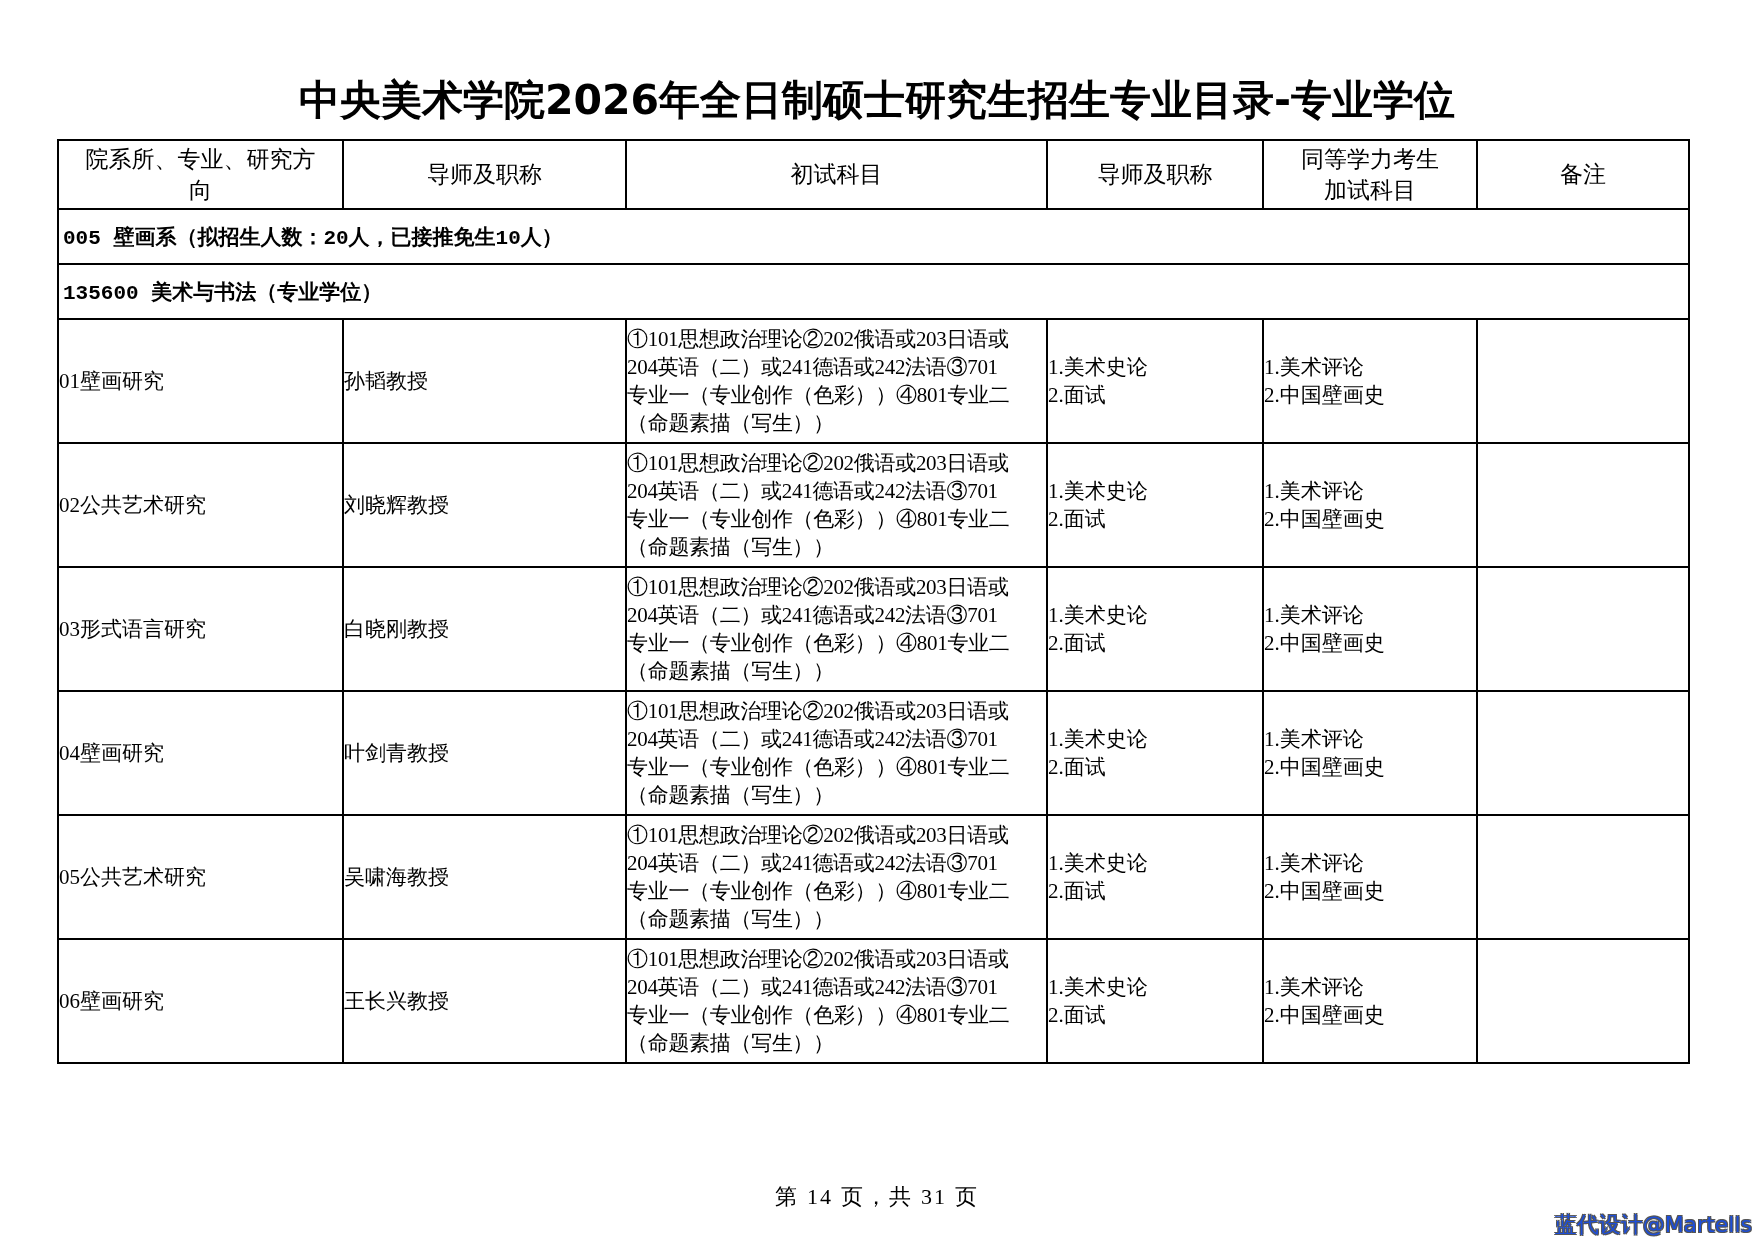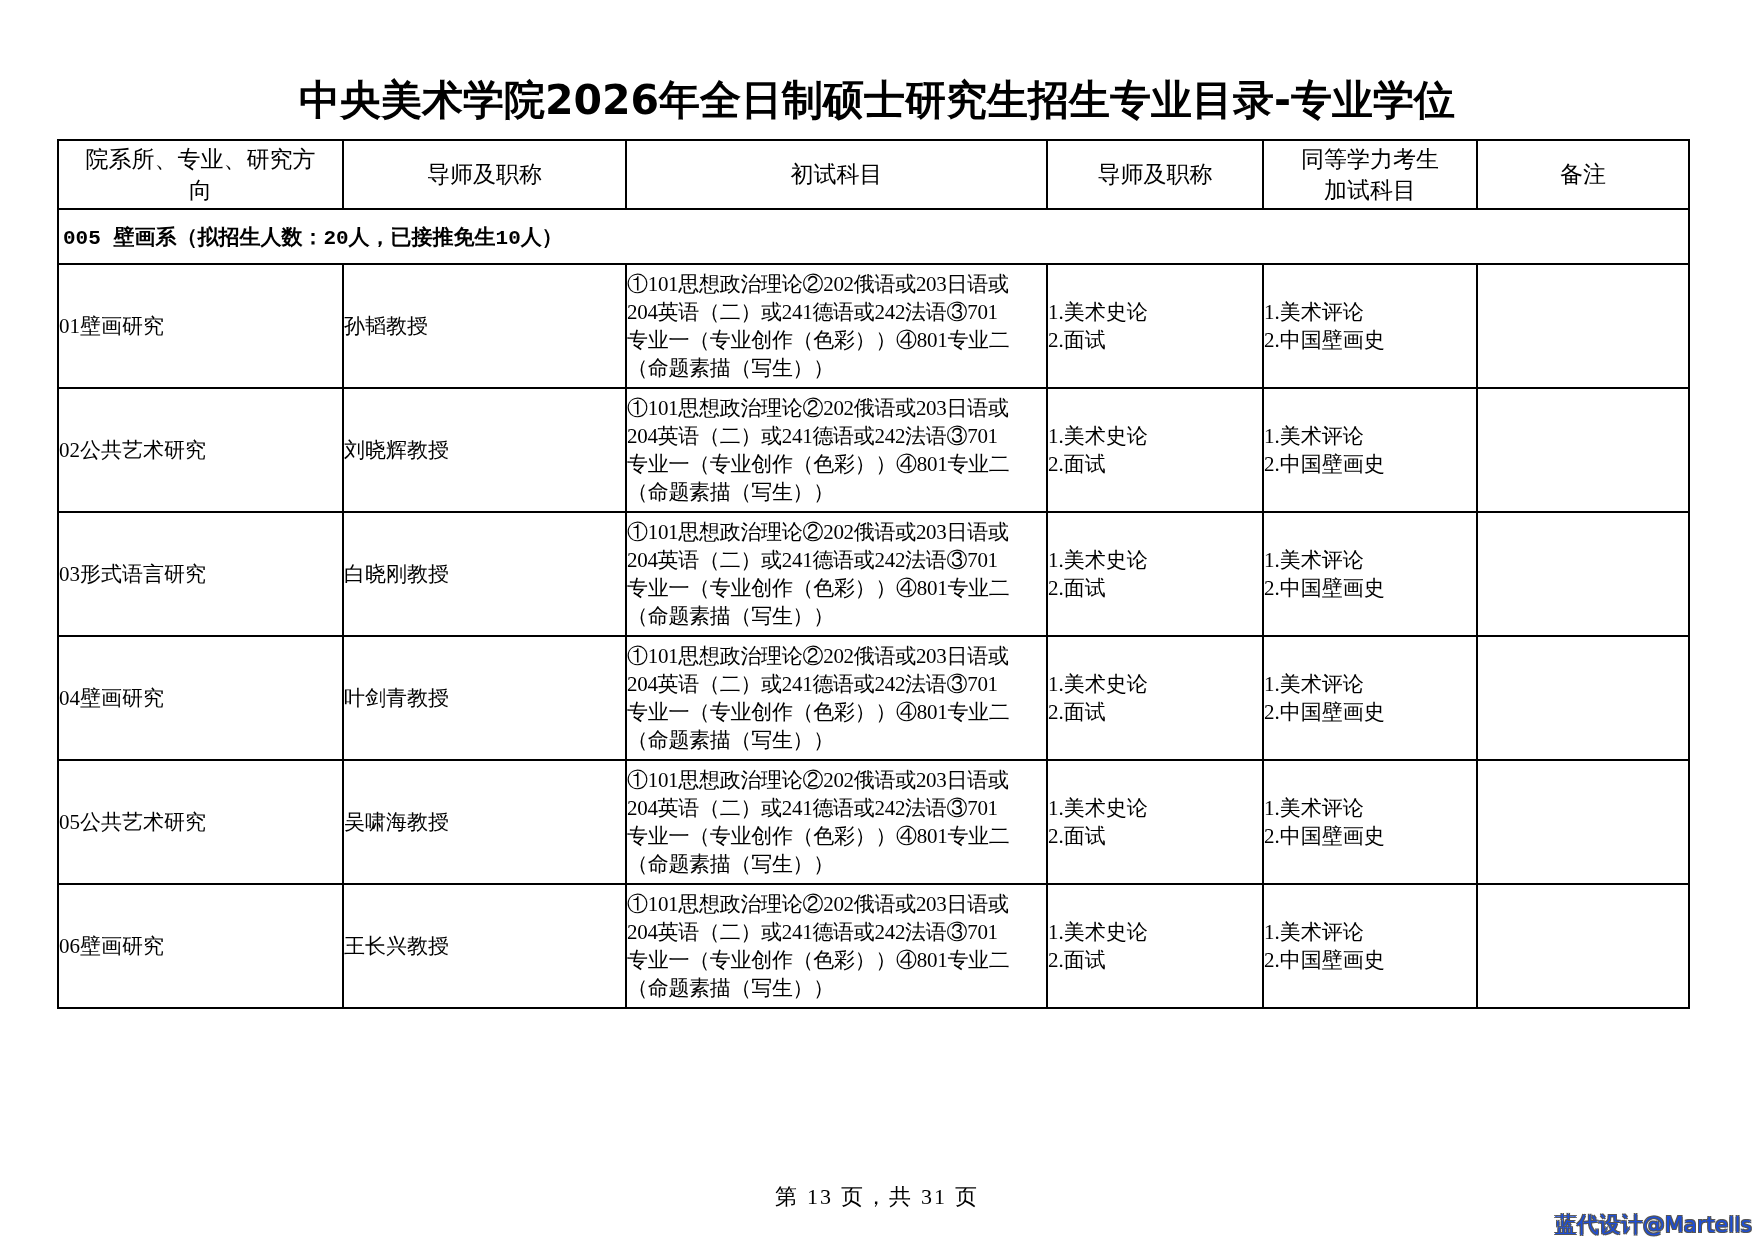--- a/index.html
+++ b/index.html
@@ -60,20 +60,23 @@
           <div>加试科目</div>
         </th>
       <th>
           <div>备注</div>
         </th>
     </tr>
   </thead>
   <tbody id="tbody">
     <tr class="section">
       <td colspan="6">005 壁画系（拟招生人数：20人，已接推免生10人）</td>
+    </tr>
+    <tr class="section">
+      <td colspan="6">135600 美术与书法（专业学位）</td>
     </tr>
   <tr class="data">
         <td class="cell-left">01壁画研究</td>
         <td class="cell-left">孙韬教授</td>
         <td class="exam lines">
           <div>①101思想政治理论②202俄语或203日语或</div>
           <div>204英语（二）或241德语或242法语③701</div>
           <div>专业一（专业创作（色彩））④801专业二</div>
           <div>（命题素描（写生））</div>
         </td>
@@ -179,16 +182,16 @@
         <td class="cell-left lines">
           <div>1.美术评论</div>
           <div>2.中国壁画史</div>
         </td>
         <td class="cell-left"></td>
       </tr>
     </tbody>
 </table>
 
 <div class="footer">
-  <span>第</span><span>13</span><span>页，共</span><span>31</span><span>页</span>
+  <span>第</span><span>14</span><span>页，共</span><span>31</span><span>页</span>
 </div>
 
 <div class="watermark">蓝代设计@Martells</div>
 
 </body></html>

